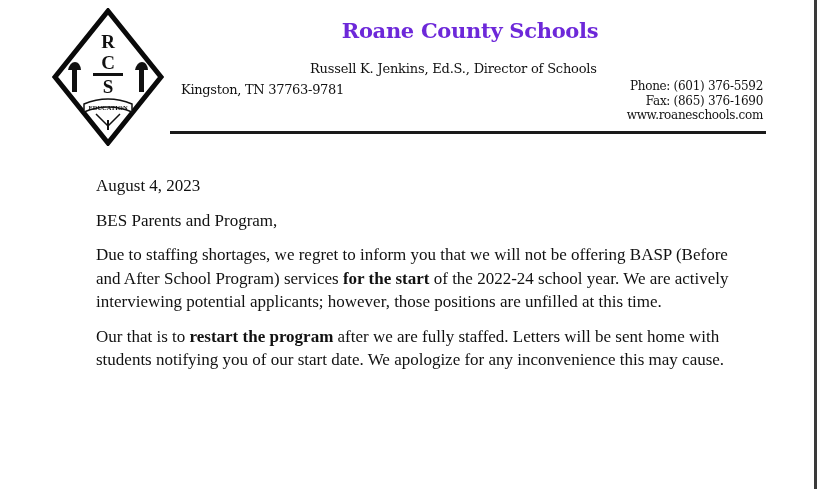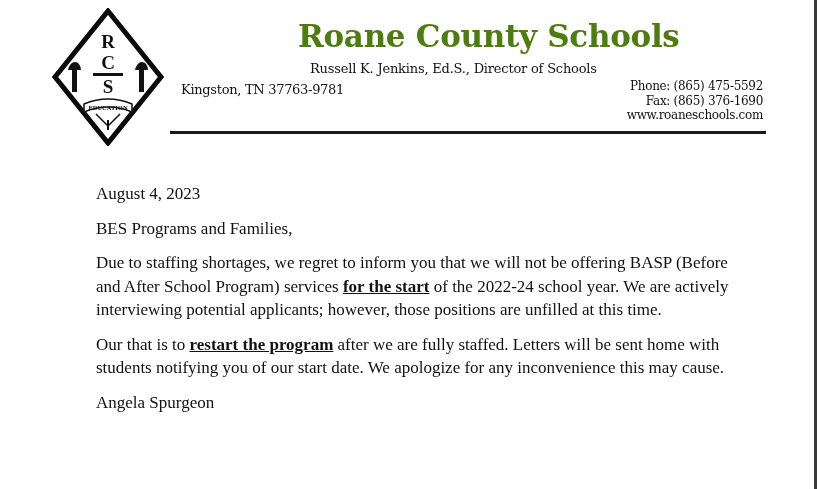--- a/index.html
+++ b/index.html
@@ -28,29 +28,29 @@
     }
     .logo {
       position: absolute;
       left: 52px;
       top: 8px;
       width: 112px;
       height: 138px;
     }
     .title {
       position: absolute;
-      left: 298px;
+      left: 290px;
       top: 18px;
       width: 360px;
       text-align: center;
       font-family: "DejaVu Serif", "Liberation Serif", serif;
       font-weight: bold;
-      font-size: 31px;
+      font-size: 21px;
       letter-spacing: -0.3px;
-      color: #4d7c0f;
+      color: #6d28d9;
       white-space: nowrap;
     }
     .director {
       position: absolute;
       left: 310px;
       top: 61px;
       font-family: "DejaVu Serif", "Liberation Serif", serif;
       font-weight: normal;
       font-size: 13px;
       color: #111;
@@ -84,33 +84,32 @@
       position: absolute;
       left: 170px;
       top: 131px;
       width: 596px;
       height: 3px;
       background: #1a1a1a;
     }
     .body-text {
       position: absolute;
       left: 96px;
-      top: 182px;
+      top: 174px;
       width: 660px;
       font-family: "Liberation Serif", serif;
       font-size: 17px;
       line-height: 23.5px;
       color: #111;
     }
     .body-text p {
       margin: 0 0 11px 0;
     }
     .emph {
       font-weight: bold;
-      text-decoration: underline;
     }
     .sig {
       margin-top: 0;
     }
   </style>
 </head>
 <body>
 
 <div class="page">
 
@@ -138,31 +137,30 @@
   </svg>
 
   <div class="title">Roane County Schools</div>
   <div class="director">Russell K. Jenkins, Ed.S., Director of Schools</div>
 
   <div class="address">
     <div>Kingston, TN  37763-9781</div>
   </div>
 
   <div class="contact">
-    <div>Phone:  (865) 475-5592</div>
+    <div>Phone:  (601) 376-5592</div>
     <div>Fax:  (865) 376-1690</div>
     <div>www.roaneschools.com</div>
   </div>
 
   <div class="rule"></div>
 
   <div class="body-text">
     <p>August 4, 2023</p>
-    <p>BES Programs and Families,</p>
+    <p>BES Parents and Program,</p>
     <p><span>Due to staffing shortages, we regret to inform you that we will not be offering BASP (Before and After School Program) services </span><span class="emph">for the start</span><span> of the 2022-24 school year.  We are actively interviewing potential applicants; however, those positions are unfilled at this time.</span></p>
     <p><span>Our that is to </span><span class="emph">restart the program</span><span> after we are fully staffed.  Letters will be sent home with students notifying you of our start date.  We apologize for any inconvenience this may cause.</span></p>
     <div class="sig">
-      <div>Angela Spurgeon</div>
     </div>
   </div>
 
   <div class="right-edge"></div>
 </div>
 
 </body></html>

